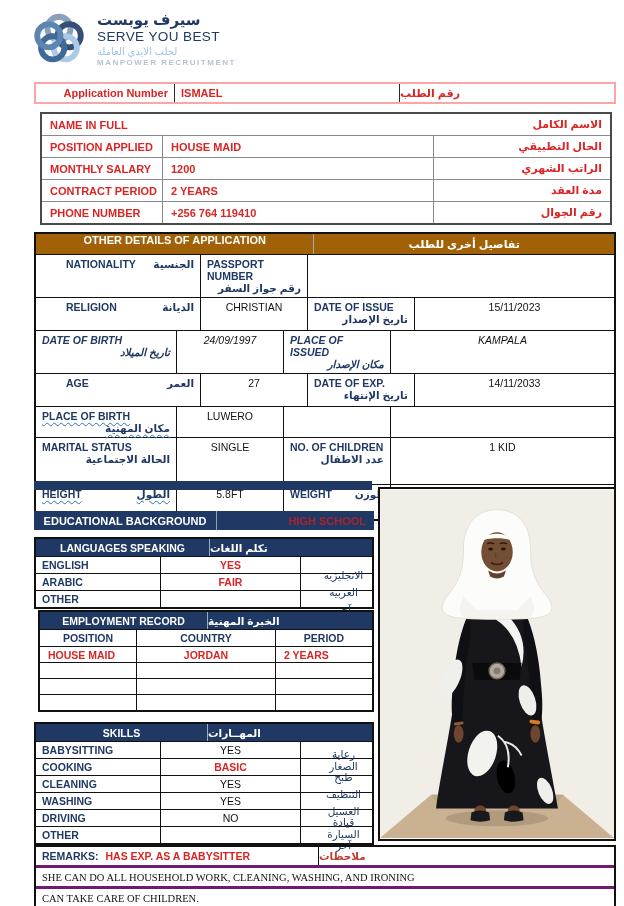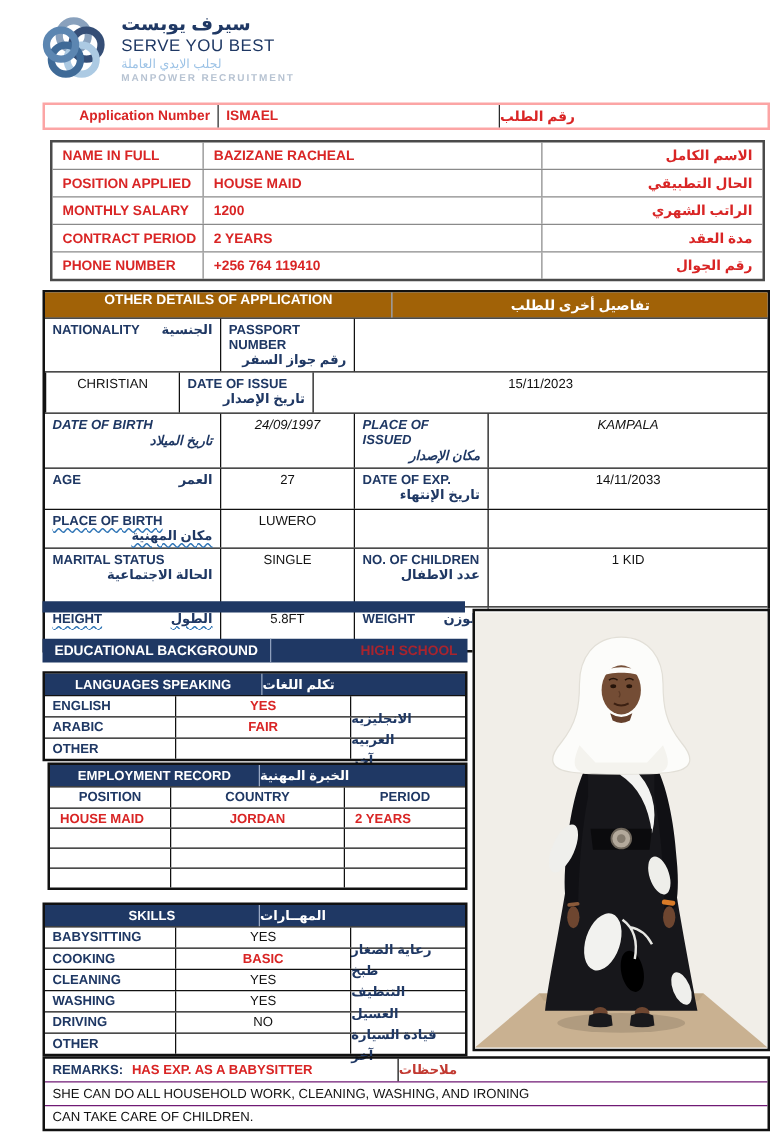--- a/index.html
+++ b/index.html
@@ -40,44 +40,44 @@
   .drow{display:flex;border-top:1px solid #111;align-items:stretch;}
   .dc{padding:3px 6px;font-size:10.5px;box-sizing:border-box;}
   .dlbl{width:140px;display:flex;flex-wrap:wrap;justify-content:space-between;align-content:flex-start;column-gap:6px;
         color:#1f3864;font-weight:bold;}
   .dlbl .ar{margin-left:auto;text-align:right;}
   .dlbl2{width:107px;border-left:1px solid #111;display:flex;flex-wrap:wrap;justify-content:space-between;
          align-content:flex-start;column-gap:6px;color:#1f3864;font-weight:bold;}
   .dlbl2 .ar{margin-left:auto;text-align:right;}
   .dval{width:107px;border-left:1px solid #111;display:flex;justify-content:center;align-items:flex-start;color:#111;}
   .dval2{flex:1;border-left:1px solid #111;display:flex;justify-content:center;align-items:flex-start;color:#111;}
-  .h32{min-height:32px;}.h27{min-height:27px;font-style:italic;}.h25{min-height:25px;}.h46{min-height:46px;}.h34{min-height:34px;}
+  .h32{min-height:32px;padding-left:24px;}.h27{min-height:27px;font-style:italic;}.h25{min-height:25px;}.h46{min-height:46px;}.h34{min-height:34px;}
   .wavy{text-decoration:underline;text-decoration-style:wavy;text-decoration-color:#2e74b5;
         text-decoration-thickness:1px;text-underline-offset:2px;}
 
   .navybar{left:34px;top:481px;width:338px;height:9px;background:#1f3864;}
 
   
   .edu{left:34px;top:511px;width:340px;height:19px;background:#1f3864;display:flex;align-items:center;
        font-weight:bold;font-size:11px;box-sizing:border-box;}
   .edu-l{width:182px;text-align:center;color:#fff;}
   .edu-v{flex:1;text-align:right;padding-right:8px;color:#a8242e;border-left:1px solid #8fa0bd;height:100%;
          display:flex;align-items:center;justify-content:flex-end;}
 
   
   .box{border:2px solid #111;box-sizing:border-box;font-size:10.5px;}
   .bhead{display:flex;background:#1f3864;color:#fff;font-weight:bold;height:17px;align-items:center;}
   .bhead .he{text-align:center;}
   .bhead .ha{flex:1;text-align:right;padding-right:6px;border-left:1px solid #9aa9c4;height:100%;
              display:flex;align-items:center;justify-content:flex-end;}
-  .trow{display:flex;border-top:1px solid #111;height:16px;align-items:center;}
+  .trow{display:flex;border-top:1px solid #111;height:16px;align-items:center;gap:20px;}
   .t1{width:98px;padding-left:6px;color:#1f3864;font-weight:bold;}
   .t2{width:139px;border-left:1px solid #111;border-right:1px solid #111;height:100%;
       display:flex;align-items:center;justify-content:center;}
-  .t3{flex:1;text-align:left;padding-right:6px;color:#1f3864;font-weight:bold;margin-top:20px;}
+  .t3{flex:1;text-align:center;padding-right:6px;color:#1f3864;font-weight:normal;margin-top:20px;}
   .redtxt{color:#d92525;font-weight:bold;}
   .blacktxt{color:#111;}
 
   .ltable{left:34px;top:537px;width:340px;}
   .ltable .bhead .he{width:173px;}
 
   .etable{left:38px;top:610px;width:336px;}
   .etable .bhead .he{width:167px;}
   .ecolhead{display:flex;border-top:1px solid #111;height:16px;align-items:center;color:#1f3864;font-weight:bold;}
   .e1{width:96px;text-align:center;}
@@ -92,21 +92,21 @@
   .stable .bhead .he{width:171px;}
 
   
   .rtable{left:34px;top:845px;width:582px;border:2px solid #111;box-sizing:border-box;font-size:10.5px;}
   .rrow1{display:flex;height:18px;align-items:center;font-weight:bold;}
   .r-left{width:276px;padding-left:6px;}
   .r-left .nv{color:#1f3864;}
   .r-left .rd{color:#d92525;margin-left:4px;}
   .r-right{flex:1;border-left:1px solid #111;height:100%;display:flex;align-items:center;justify-content:flex-end;
            padding-right:6px;color:#c23a32;font-weight:bold;}
-  .rline{height:18px;border-top:1px solid #701a75;display:flex;align-items:center;padding-left:6px;color:#111;}
+  .rline{height:18px;border-top:3px solid #701a75;display:flex;align-items:center;padding-left:6px;color:#111;font-family:Liberation Serif, serif;}
 
   
   .photo{left:378px;top:487px;width:238px;height:354px;border:2px solid #111;background:#fff;box-sizing:border-box;overflow:hidden;}
 </style>
 </head>
 <body>
 
 <div class="page">
 
   <div class="abs brand">
@@ -129,21 +129,20 @@
 
   <div class="abs appnum">
     <div class="an-label">Application Number</div>
     <div class="an-value">ISMAEL</div>
     <div class="an-ar" dir="rtl">رقم الطلب</div>
   </div>
 
   <div class="abs ptable">
     <div class="prow">
       <div class="pl">NAME IN FULL</div>
-      <div class="pv">BAZIZANE RACHEAL</div>
       <div class="pa" dir="rtl">الاسم الكامل</div>
     </div>
     <div class="prow">
       <div class="pl">POSITION APPLIED</div>
       <div class="pv">HOUSE MAID</div>
       <div class="pa" dir="rtl">الحال التطبيقي</div>
     </div>
     <div class="prow">
       <div class="pl">MONTHLY SALARY</div>
       <div class="pv">1200</div>
@@ -172,20 +171,24 @@
           <span class="en">NATIONALITY</span>
           <span class="ar" dir="rtl">الجنسية</span>
         </div>
       <div class="dc dlbl2">
           <span class="en">PASSPORT NUMBER</span>
           <span class="ar" dir="rtl">رقم جواز السفر</span>
         </div>
       <div class="dc dval2"></div>
     </div>
     <div class="drow h32">
+      <div class="dc dlbl">
+          <span class="en">RELIGION</span>
+          <span class="ar" dir="rtl">الديانة</span>
+        </div>
       <div class="dc dval">CHRISTIAN</div>
       <div class="dc dlbl2">
           <span class="en">DATE OF ISSUE</span>
           <span class="ar" dir="rtl">تاريخ الإصدار</span>
         </div>
       <div class="dc dval2">15/11/2023</div>
     </div>
     <div class="drow h27">
       <div class="dc dlbl">
           <span class="en">DATE OF BIRTH</span>

